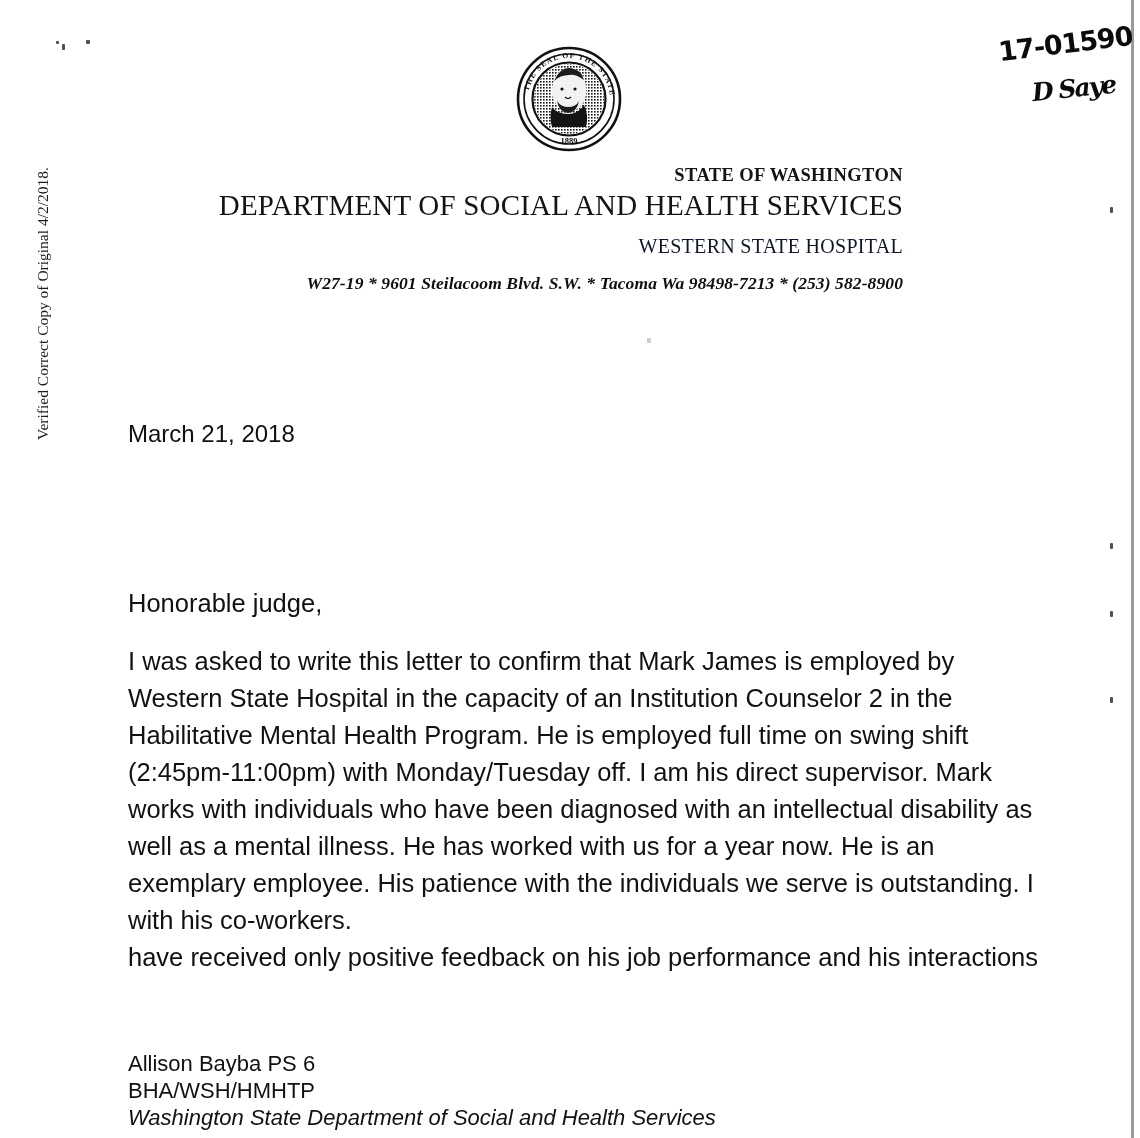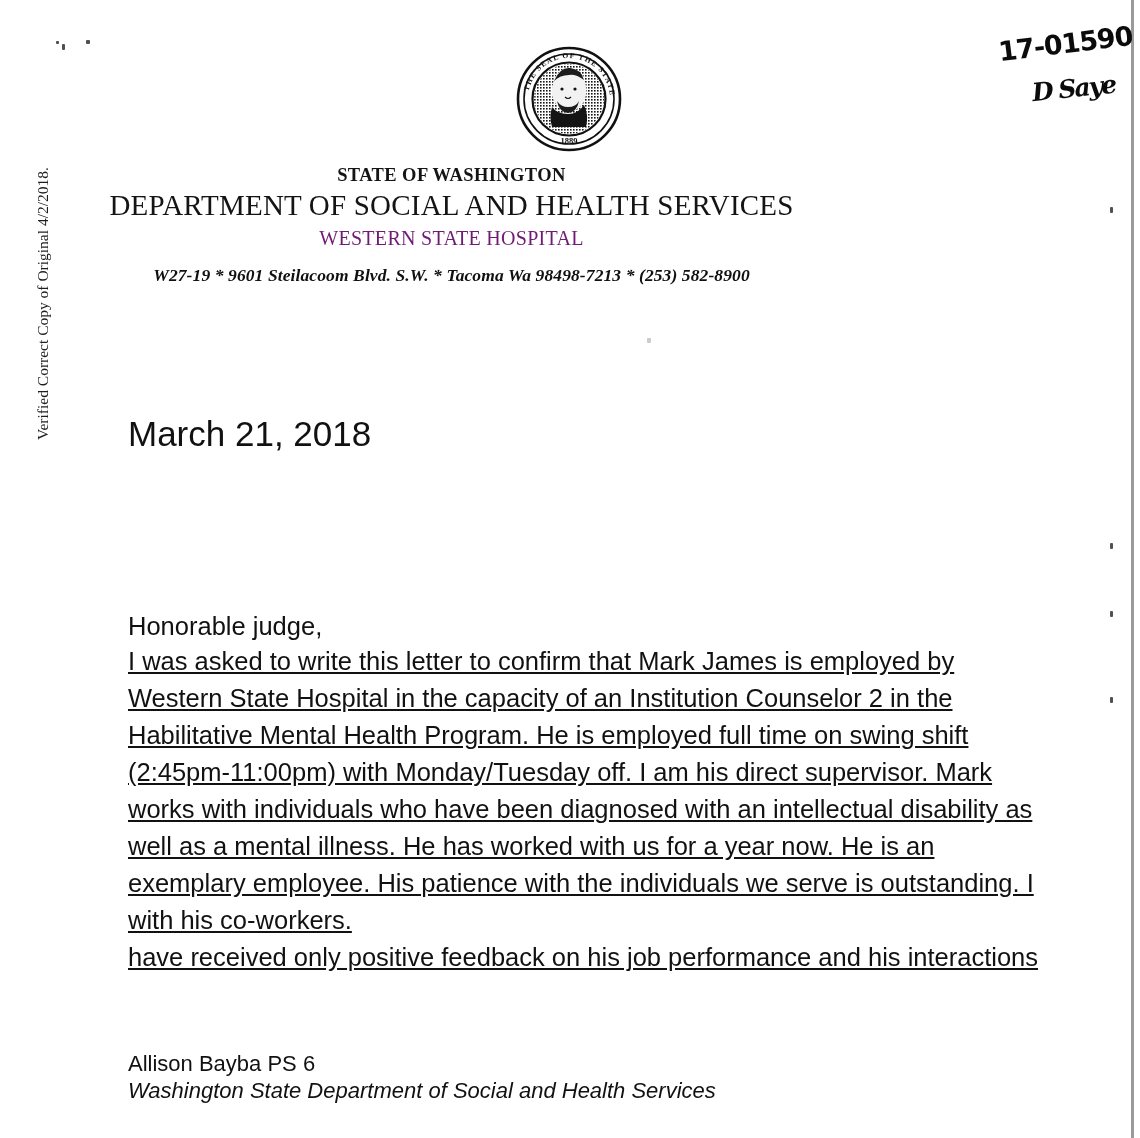--- a/index.html
+++ b/index.html
@@ -96,21 +96,21 @@
     width: 106px;
     height: 108px;
   }
 
   
   .letterhead {
     position: absolute;
     left: 0;
     top: 164px;
     width: 903px;
-    text-align: center;
+    text-align: right;
   }
   .lh-state {
     font-family: "Liberation Serif", serif;
     font-weight: 700;
     font-size: 18.5px;
     letter-spacing: .4px;
     line-height: 22px;
     color: #141414;
   }
   .lh-dept {
@@ -119,61 +119,61 @@
     letter-spacing: .2px;
     line-height: 34px;
     color: #141414;
     margin-top: 2px;
   }
   .lh-hospital {
     font-family: "Liberation Serif", serif;
     font-size: 20px;
     letter-spacing: .3px;
     line-height: 26px;
-    color: #701a75;
-    margin-top: 3px;
+    color: #0f172a;
+    margin-top: 11px;
   }
   .lh-address {
     font-family: "Liberation Serif", serif;
     font-weight: 700;
     font-style: italic;
     font-size: 17.5px;
     letter-spacing: .1px;
     line-height: 24px;
     color: #101010;
     margin-top: 12px;
   }
 
   
   .date-line {
     position: absolute;
     left: 128px;
     top: 417px;
-    font-size: 35px;
+    font-size: 24px;
     line-height: 34px;
     color: #111;
   }
   .salutation {
     position: absolute;
     left: 128px;
-    top: 609px;
+    top: 586px;
     font-size: 25.5px;
     line-height: 34px;
     color: #111;
   }
   .body-para {
     position: absolute;
     left: 128px;
     top: 643px;
     width: 880px;
     font-size: 25.5px;
     line-height: 37px;
     color: #111;
   }
-  .body-para .ln { display: block; white-space: nowrap; text-decoration: underline; }
+  .body-para .ln { display: block; white-space: nowrap; }
 
   .signoff {
     position: absolute;
     left: 128px;
     top: 1050px;
     font-size: 22px;
     line-height: 27px;
     color: #111;
   }
   .signoff .name { font-weight: 400; }
@@ -258,16 +258,17 @@
     <span class="ln">(2:45pm-11:00pm) with Monday/Tuesday off.  I am his direct supervisor.  Mark</span>
     <span class="ln">works with individuals who have been diagnosed with an intellectual disability as</span>
     <span class="ln">well as a mental illness. He has worked with us for a year now.  He is an</span>
     <span class="ln">exemplary employee.  His patience with the individuals we serve is outstanding.  I</span>
     <span class="ln">with his co-workers.</span>
     <span class="ln">have received only positive feedback on his job performance and his interactions</span>
   </div>
 
   <div class="signoff">
     <div><span class="name">Allison Bayba</span><span> PS 6</span></div>
+    <span class="unit">BHA/WSH/HMHTP</span>
     <span class="agency">Washington State Department of Social and Health Services</span>
   </div>
 
 </div>
 
 </body></html>

